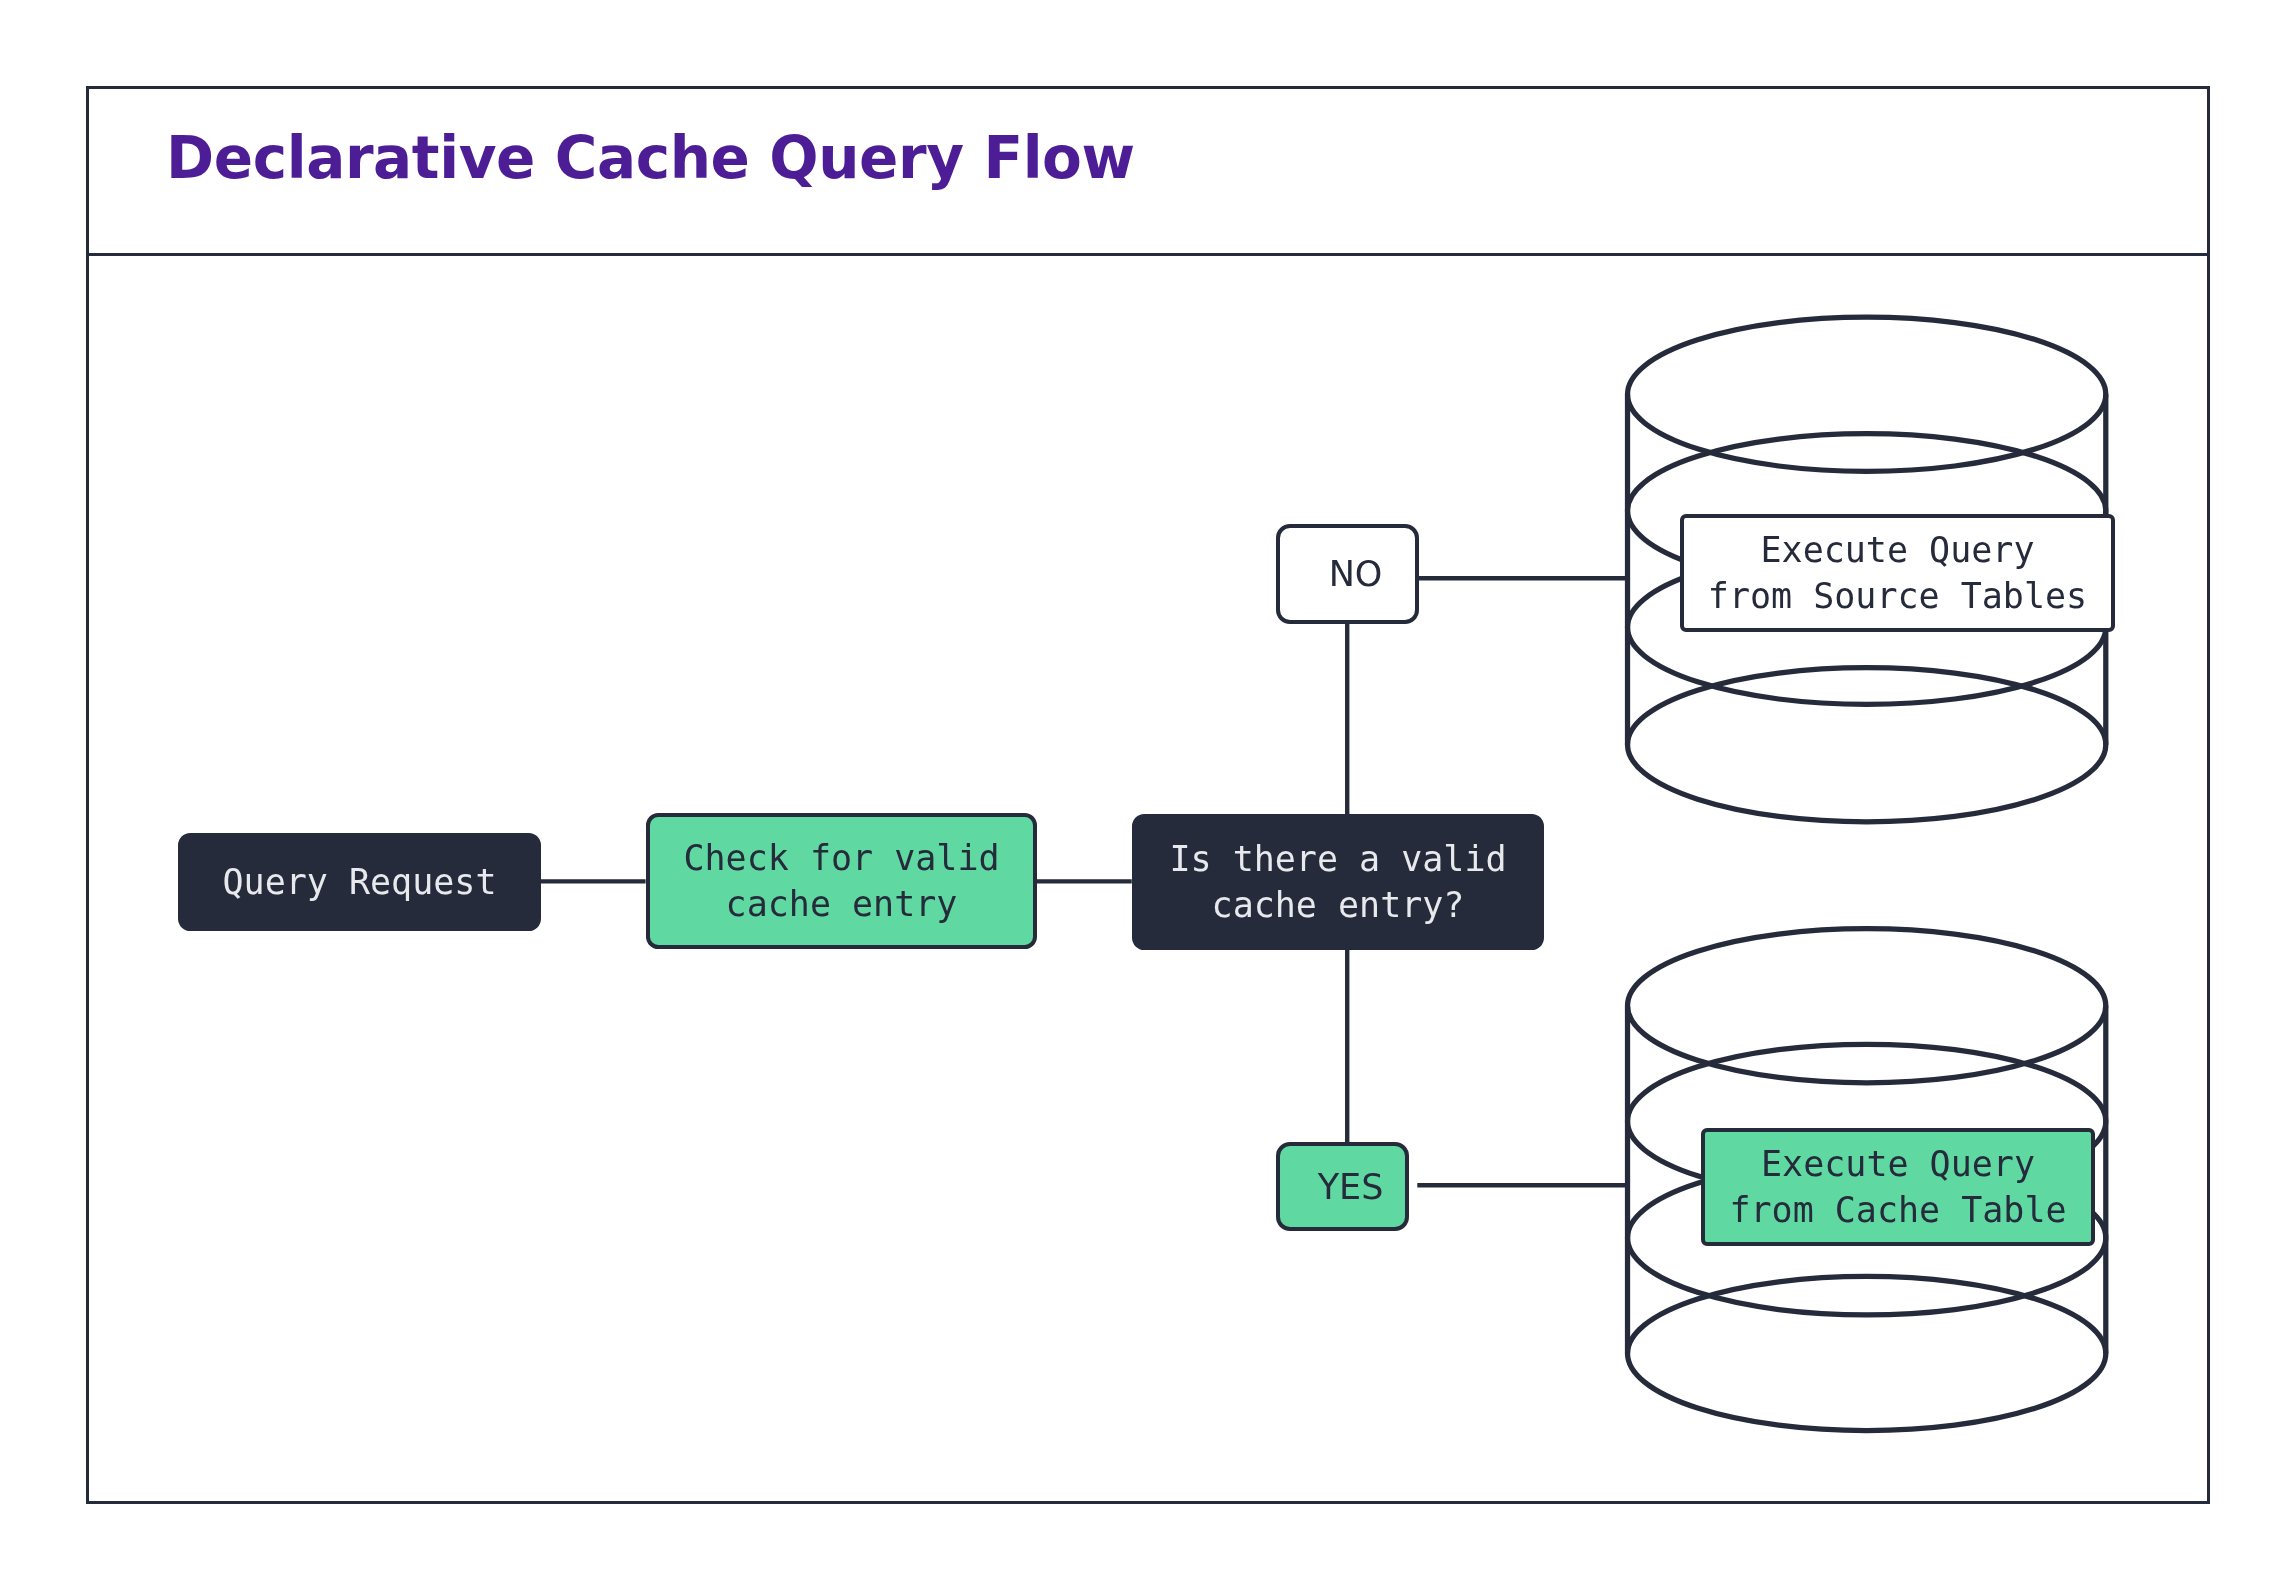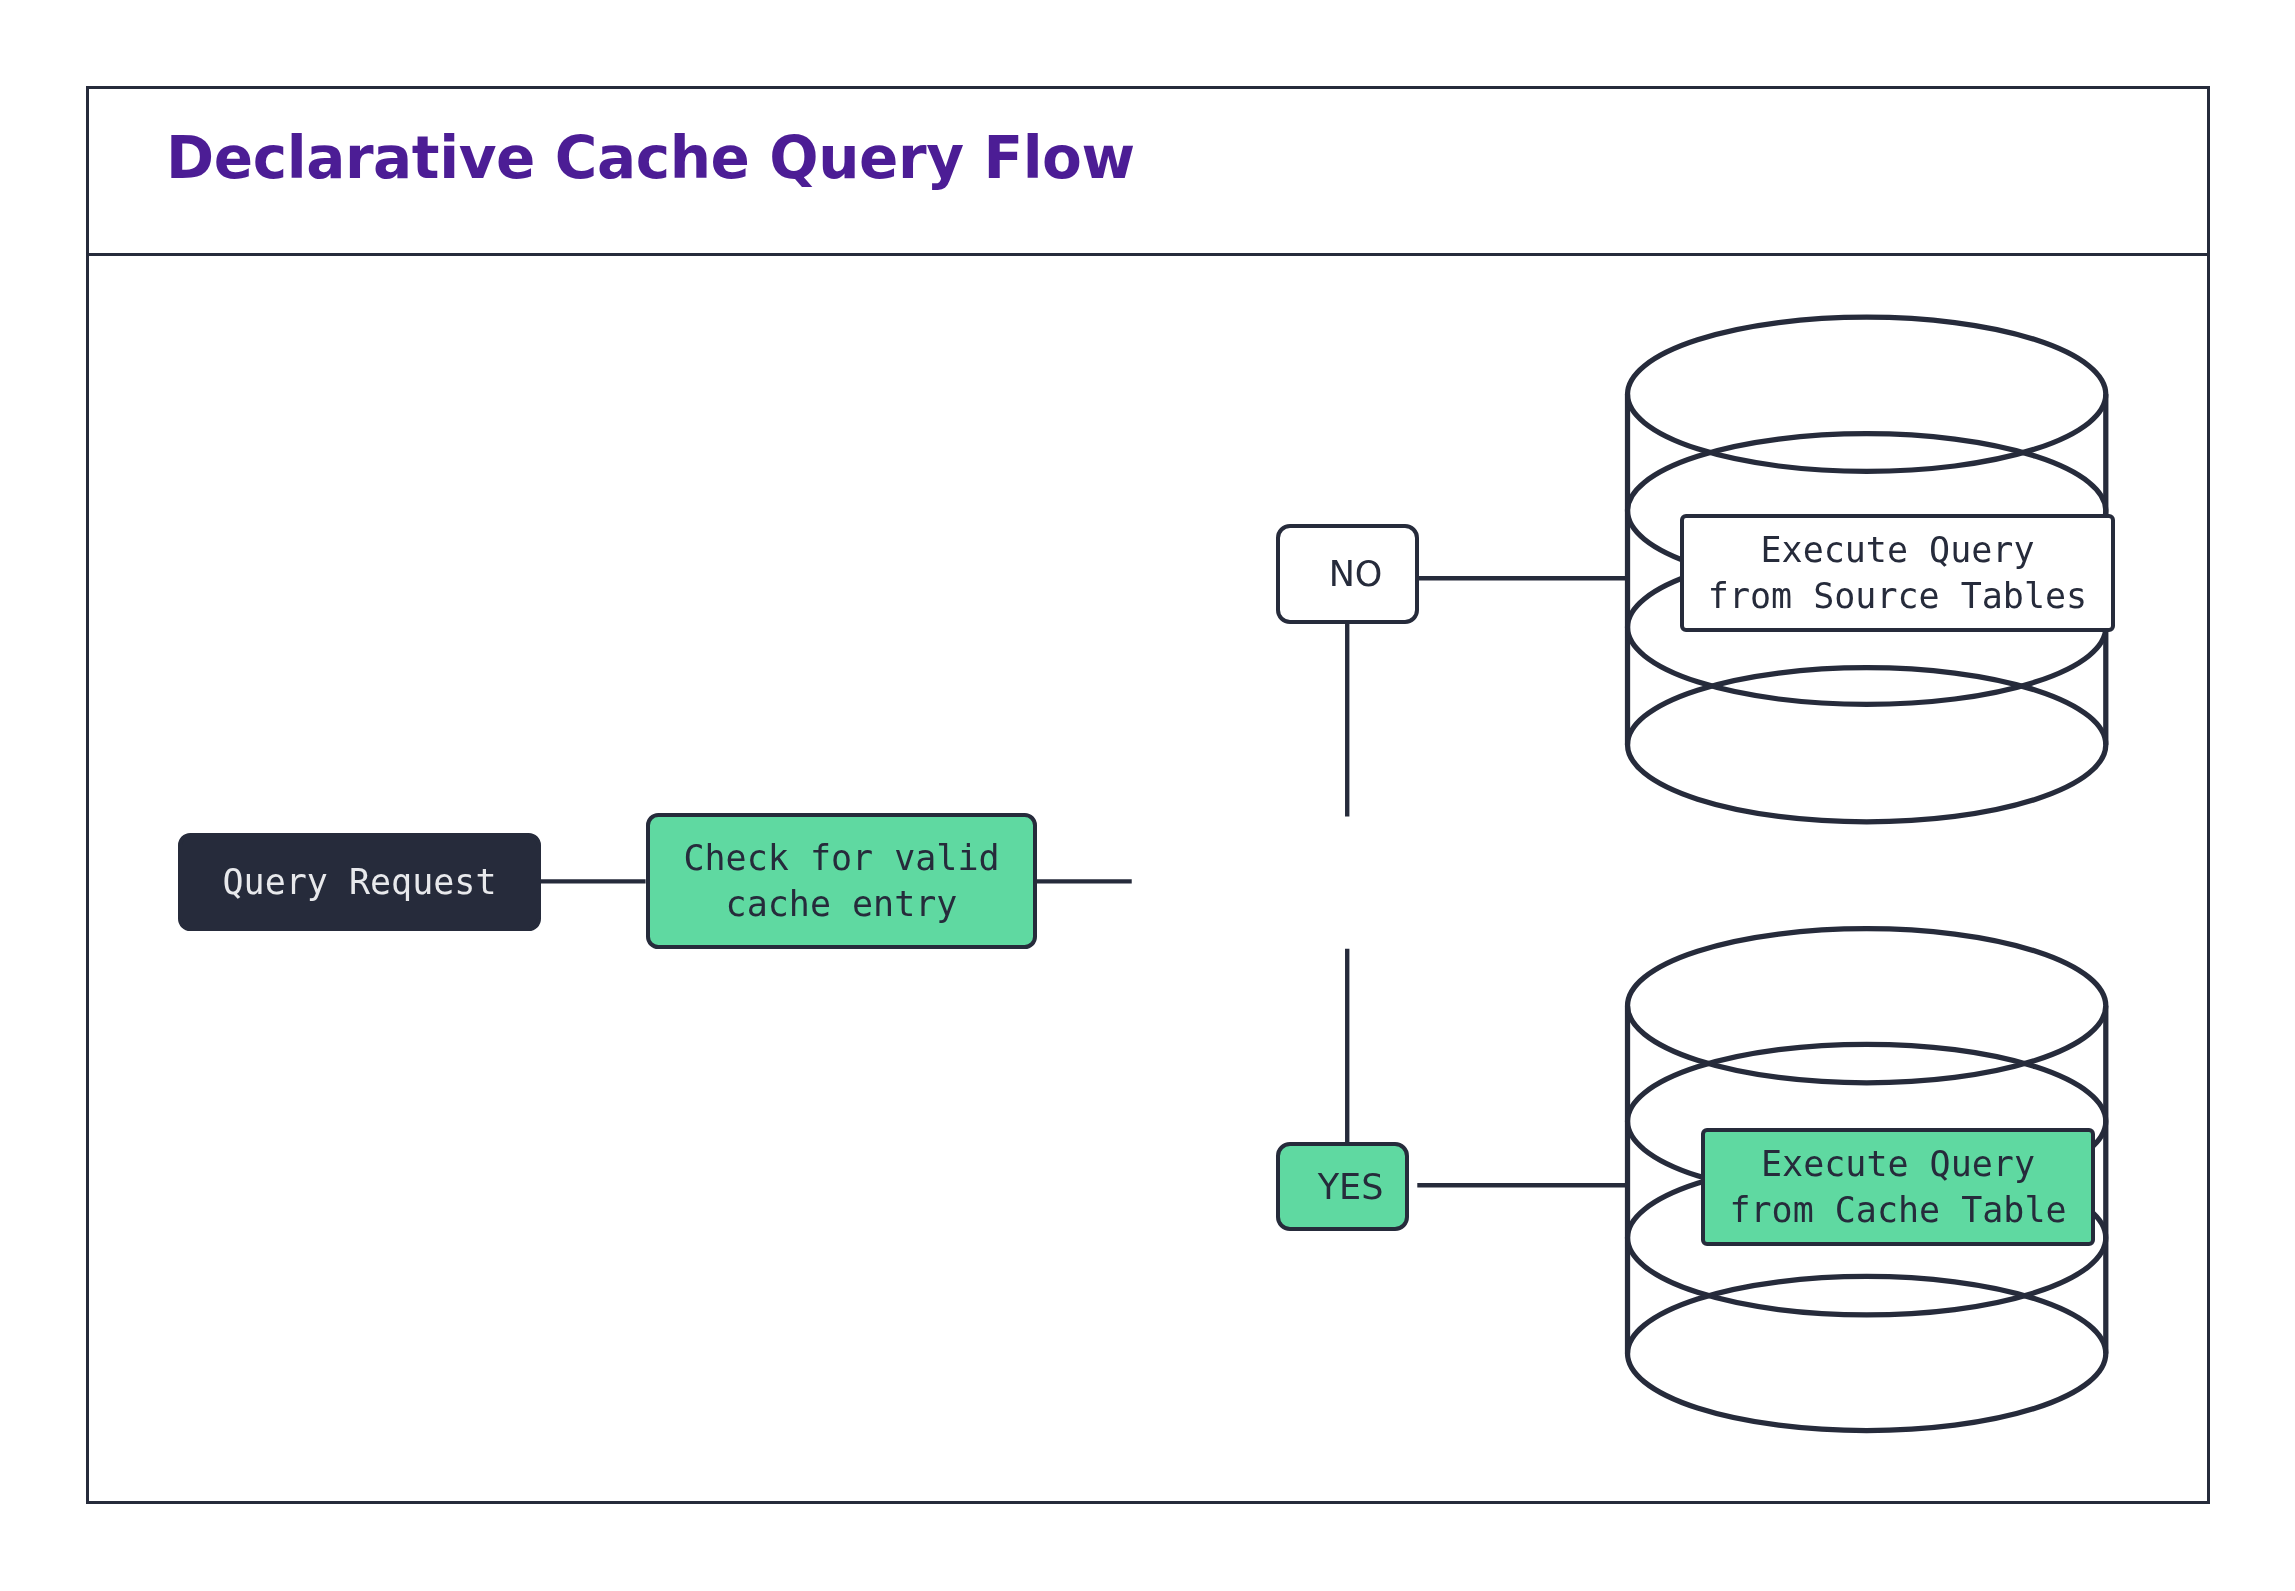--- a/index.html
+++ b/index.html
@@ -191,20 +191,22 @@
       <ellipse class="cyl-line" cx="2131" cy="1413" rx="273" ry="88"></ellipse>
       <ellipse class="cyl-line" cx="2131" cy="1545" rx="273" ry="88"></ellipse>
     </g>
   </svg>
 
   <div class="node node-green" style="left:646px; top:813px; width:391px; height:136px;">Check for valid
 cache entry</div>
 
   <div class="node node-dark" style="left:178px; top:833px; width:363px; height:98px;">Query Request</div>
 
+  <div class="node node-dark" style="left:1132px; top:814px; width:412px; height:136px;">Is there a valid
+cache entry?</div>
 
   <div class="branch-label branch-no" style="left:1276px; top:524px; width:143px; height:100px;">NO</div>
 
   <div class="branch-label branch-yes" style="left:1276px; top:1142px; width:133px; height:89px;">YES</div>
 
   <div class="db-label db-label-white" style="left:1680px; top:514px; width:435px; height:118px;">Execute Query
 from Source Tables</div>
 
   <div class="db-label db-label-green" style="left:1701px; top:1128px; width:394px; height:118px;">Execute Query
 from Cache Table</div>

